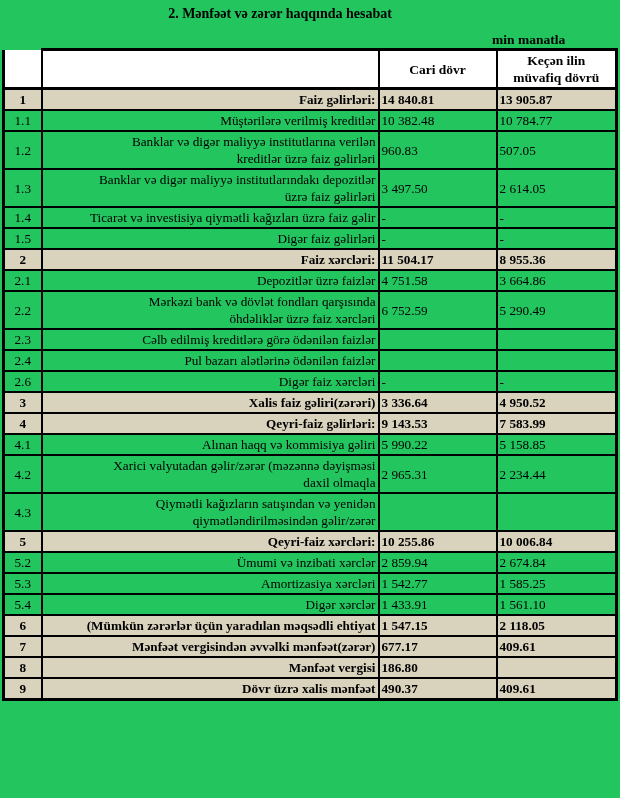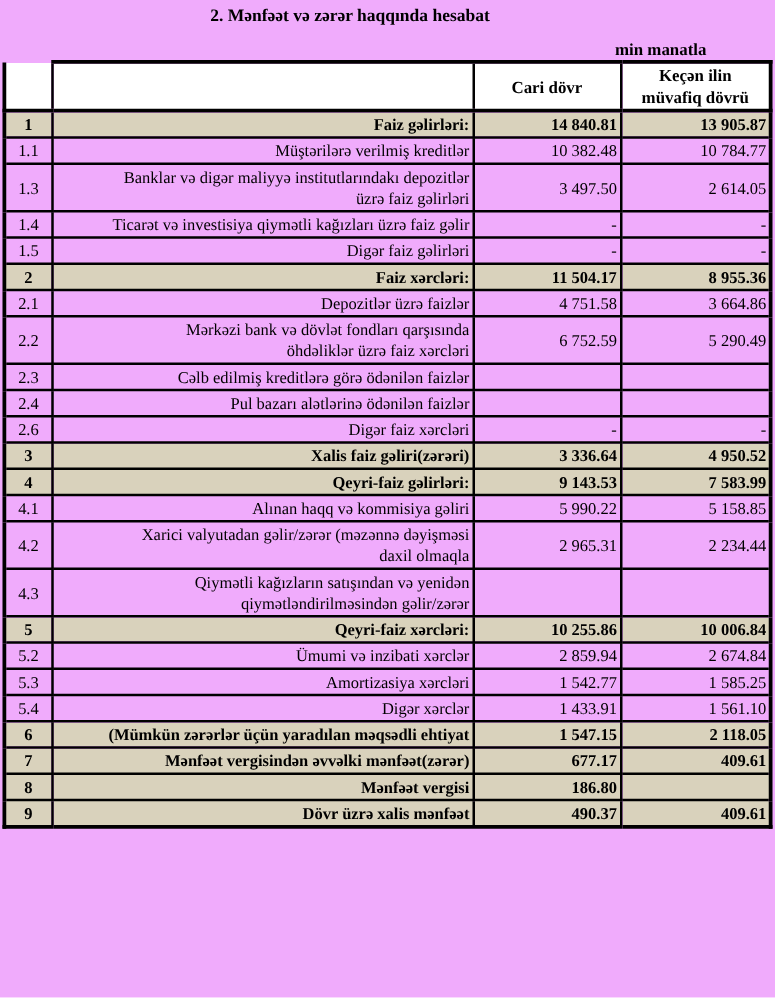--- a/index.html
+++ b/index.html
@@ -1,17 +1,17 @@
 <!DOCTYPE html>
 <html style="--section-bg: #d9d2bc;"><head>
 <meta charset="utf-8">
 <style>
   html,body{margin:0;padding:0;background:#ffffff;}
   .page{
-    width:620px;height:798px;background:#f0abfc;color:#000;
+    width:620px;height:798px;background:#22c55e;color:#000;
     font-family:"Liberation Serif",serif;box-sizing:border-box;overflow:hidden;
   }
   .title{
     text-align:center;font-weight:bold;font-size:14px;line-height:16px;
     padding-top:6px;width:560px;
   }
   .unit-note{
     font-weight:bold;font-size:13.5px;line-height:15px;
     margin:10px 0 1px 492px;white-space:nowrap;
   }
@@ -34,21 +34,21 @@
     background:#ffffff;
   }
   thead th:first-child{border-top:none;}
   th:first-child,td:first-child{border-left-width:3px;}
   th:last-child,td:last-child{border-right-width:3px;}
   tbody tr:last-child td{border-bottom-width:3px;}
   tbody tr{height:20px;}
   td.num{text-align:center;}
   td.desc{text-align:right;padding-left:16px;white-space:pre-line;}
   td.desc.clip{white-space:nowrap;margin-left:41px;}
-  td.val{text-align:right;}
+  td.val{text-align:left;}
   tr.section{background:var(--section-bg,#d9d2bc);font-weight:bold;}
 </style>
 </head>
 <body>
 
 <div class="page">
   <div class="title">2. Mənfəət və zərər haqqında hesabat</div>
   <div class="unit-note">min manatla</div>
   <table class="pl">
     <colgroup>
@@ -73,20 +73,27 @@
     <td class="val">14 840.81</td>
     <td class="val">13 905.87</td>
   </tr>
         <tr>
     <td class="num">1.1</td>
     <td class="desc">Müştərilərə verilmiş kreditlər</td>
     <td class="val">10 382.48</td>
     <td class="val">10 784.77</td>
   </tr>
         <tr>
+    <td class="num">1.2</td>
+    <td class="desc">Banklar və digər maliyyə institutlarına verilən
+kreditlər üzrə faiz gəlirləri</td>
+    <td class="val">960.83</td>
+    <td class="val">507.05</td>
+  </tr>
+        <tr>
     <td class="num">1.3</td>
     <td class="desc">Banklar və digər maliyyə institutlarındakı depozitlər
 üzrə faiz gəlirləri</td>
     <td class="val">3 497.50</td>
     <td class="val">2 614.05</td>
   </tr>
         <tr>
     <td class="num">1.4</td>
     <td class="desc clip">Ticarət və investisiya qiymətli kağızları üzrə faiz gəlir</td>
     <td class="val">-</td>

